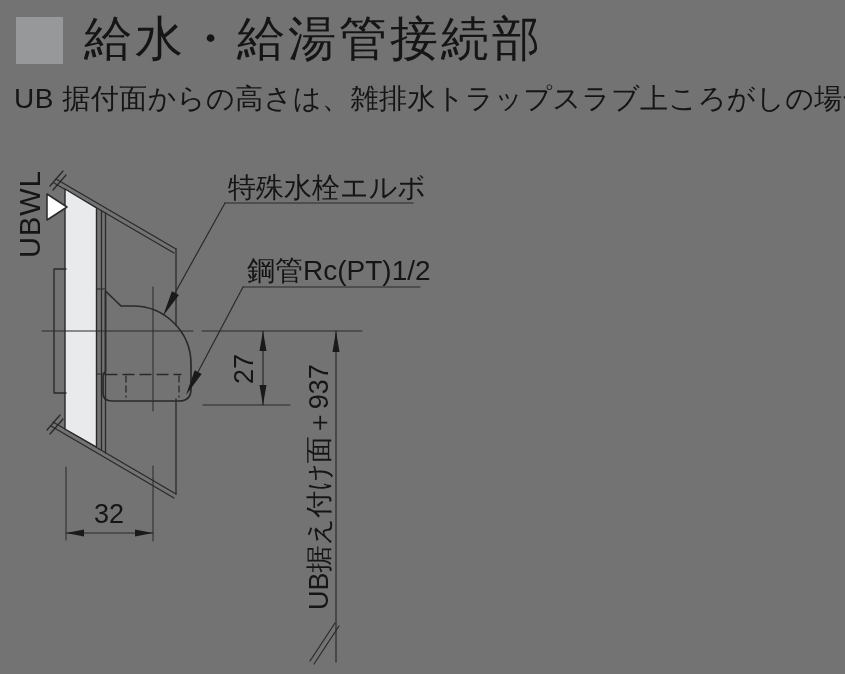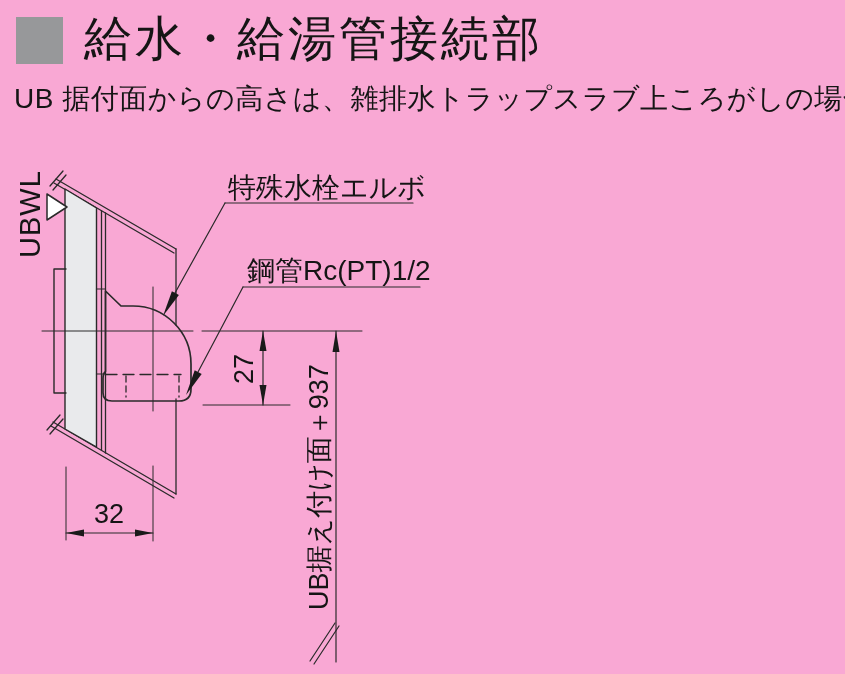--- a/index.html
+++ b/index.html
@@ -1,19 +1,19 @@
 <!DOCTYPE html>
 <html><head>
 <meta charset="utf-8">
 <style>
   html,body{margin:0;padding:0;background:#fff;}
   .page{
     position:relative;
     width:845px;height:674px;
-    background:#f9a8d4;
+    background:#737373;
     font-family:"Liberation Sans",sans-serif;
     color:#111;
     overflow:hidden;
   }
   .header{
     position:absolute;left:16px;top:14px;
     display:flex;align-items:flex-start;
   }
   .bullet{
     width:47px;height:47px;

